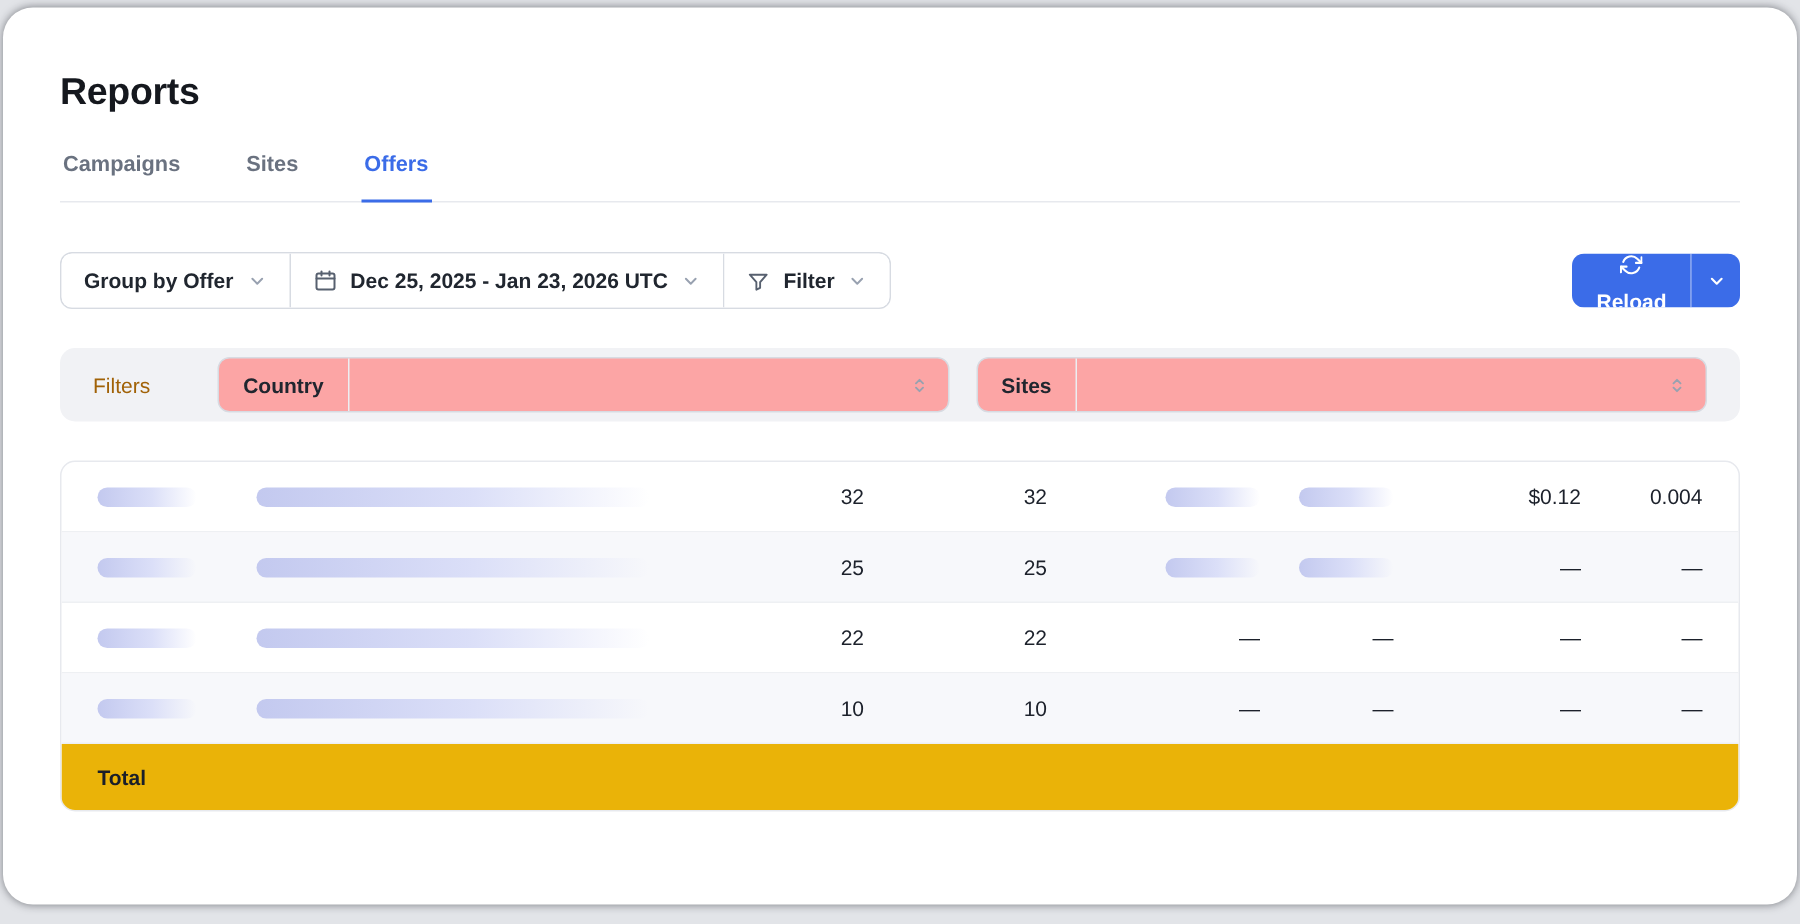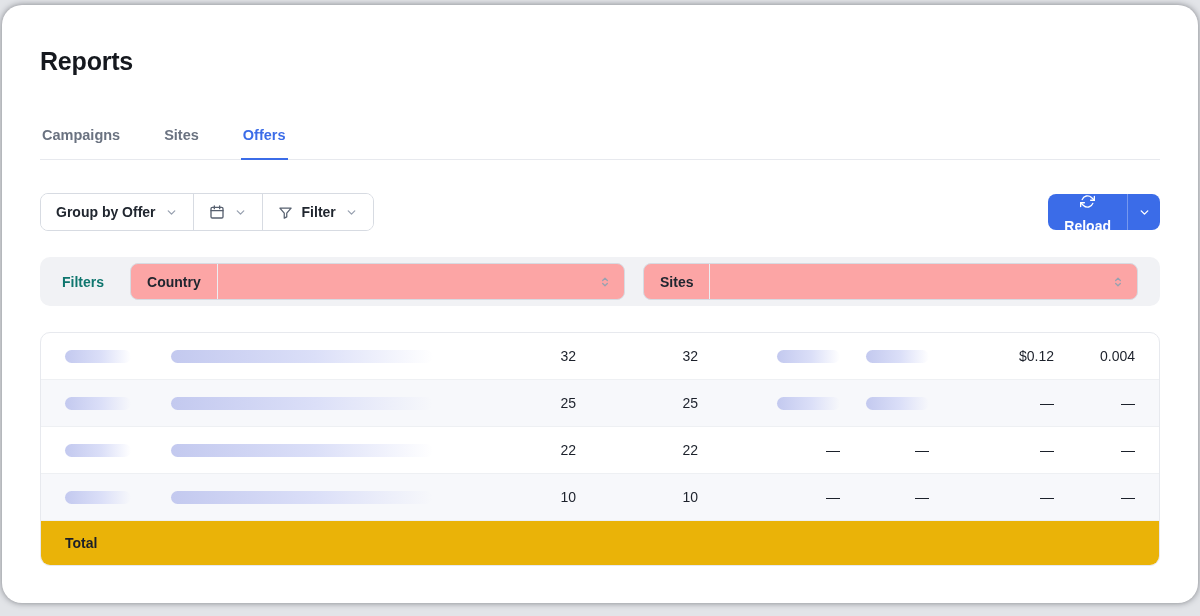--- a/index.html
+++ b/index.html
@@ -18,21 +18,21 @@
     padding: 0 38px;
   }
   .page-title {
     margin: 42px 0 0; font-size: 25px; font-weight: 700; color: #15181e;
     letter-spacing: -.2px;
   }
   
   .tabs { display: flex; gap: 40px; margin-top: 26px; border-bottom: 1px solid #e7e9ee; }
   .tab {
     padding: 0 2px 15px; font-size: 14.5px; font-weight: 600; color: #6a7280;
-    cursor: pointer; border-bottom: 2px solid transparent; margin-bottom: -1px; margin-top: 25px;
+    cursor: pointer; border-bottom: 2px solid transparent; margin-bottom: -1px;
   }
   .tab.active { color: #3b6ce8; border-bottom-color: #3b6ce8; }
   
   .toolbar { margin-top: 33px; display: flex; align-items: center; justify-content: space-between; }
   .btn-group { display: flex; border: 1px solid #d7dbe2; border-radius: 8px; overflow: hidden; background: #fff; }
   .tb-btn {
     display: flex; align-items: center; gap: 9px; height: 36px; padding: 0 15px;
     background: #fff; border: none; border-right: 1px solid #d7dbe2;
     font-family: inherit; font-size: 14px; font-weight: 600; color: #20262f; cursor: pointer;
   }
@@ -45,21 +45,21 @@
   }
   .reload-caret {
     width: 33px; height: 36px; display: flex; align-items: center; justify-content: center;
     background: #3b6ce8; border: none; border-left: 1px solid rgba(255,255,255,.3); cursor: pointer;
   }
   
   .filters-bar {
     margin-top: 26px; height: 49px; background: #f1f2f5; border-radius: 10px;
     display: flex; align-items: center; padding: 0 22px; gap: 18px;
   }
-  .filters-label { font-size: 14px; font-weight: 700; color: #0f766e; margin-right: 8px; }
+  .filters-label { font-size: 14px; font-weight: 400; color: #a16207; margin-right: 27px; }
   .select {
     flex: 1; display: flex; align-items: center; height: 37px; background: #fca5a5;
     border: 1px solid #d7dbe2; border-radius: 8px; cursor: pointer;
   }
   .sel-label { padding: 0 16px; font-size: 14px; font-weight: 600; color: #20262f; }
   .sel-div { width: 1px; height: 100%; background: #eceef2; }
   .sel-spacer { flex: 1; }
   .sel-icon { margin-right: 12px; display: flex; align-items: center; }
   
   .table { margin-top: 26px; border: 1px solid #e7e9ee; border-radius: 10px; overflow: hidden; }
@@ -120,20 +120,21 @@
         </button>
         <button class="tb-btn">
           <span>
             <svg viewBox="0 0 24 24" width="16" height="16" fill="none" stroke="#57606f" stroke-width="2" stroke-linecap="round">
                 <rect x="3" y="5" width="18" height="16" rx="2"></rect>
                 <line x1="3" y1="10" x2="21" y2="10"></line>
                 <line x1="8" y1="3" x2="8" y2="7"></line>
                 <line x1="16" y1="3" x2="16" y2="7"></line>
               </svg>
           </span>
+          <span>Dec 25, 2025 - Jan 23, 2026 UTC</span>
           <span>
             <svg viewBox="0 0 24 24" width="13" height="13" fill="none" stroke="#98a1b0" stroke-width="2.4" stroke-linecap="round" stroke-linejoin="round">
                 <polyline points="6 9 12 15 18 9"></polyline>
               </svg>
           </span>
         </button>
         <button class="tb-btn">
           <span>
             <svg viewBox="0 0 24 24" width="15" height="15" fill="none" stroke="#57606f" stroke-width="2" stroke-linejoin="round">
                 <path d="M3 5h18l-7 8v6l-4 2v-8L3 5z"></path>

